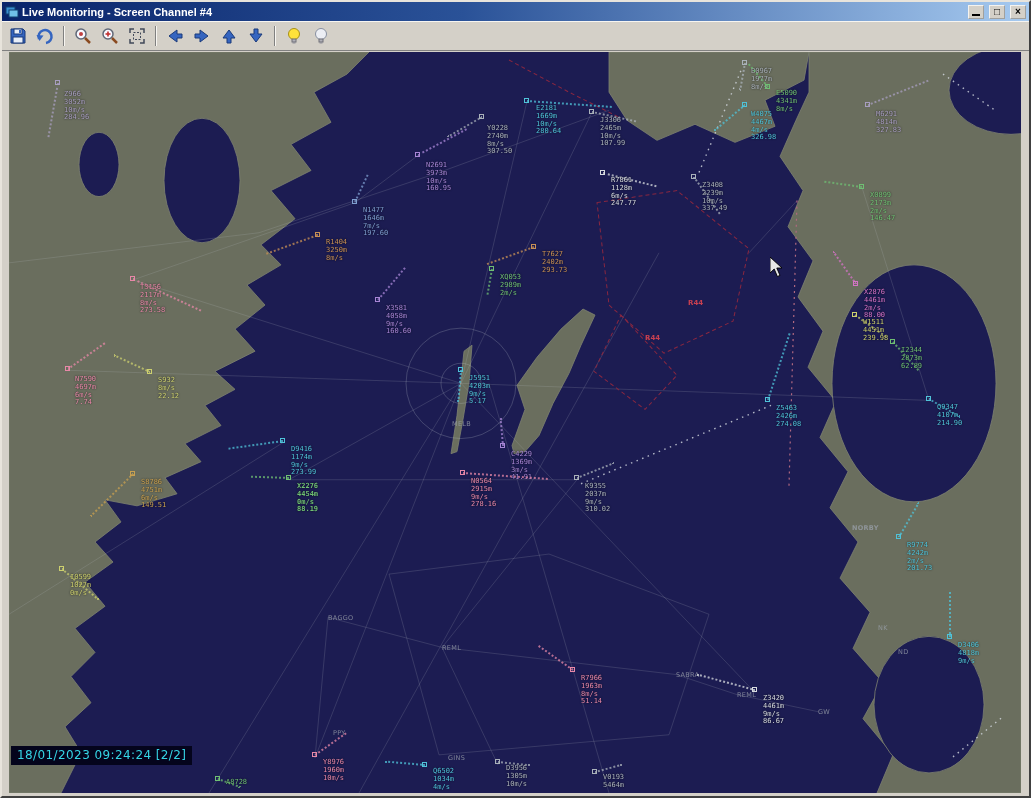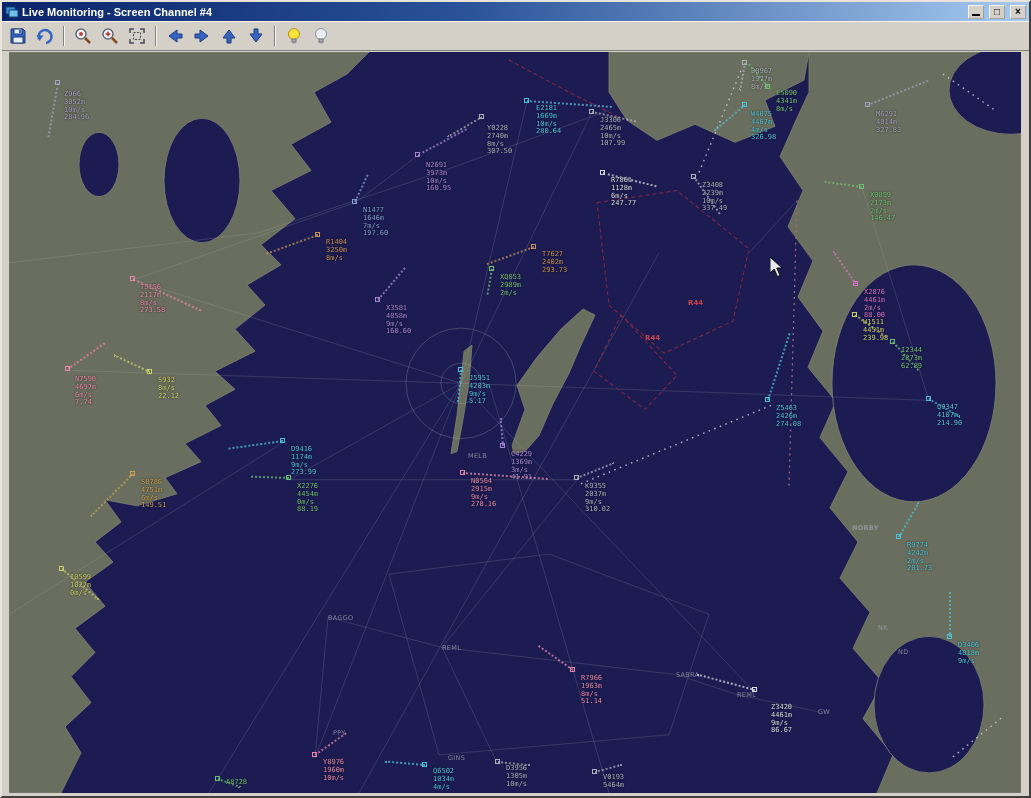--- a/index.html
+++ b/index.html
@@ -170,21 +170,21 @@
         </g>
         <g stroke="rgba(215,220,228,0.8)" stroke-width="1.4" fill="none" stroke-dasharray="1.5,4.5">
           <path d="M572,430 L762,352"></path>
           <path d="M690,120 L733,16"></path>
           <path d="M934,22 L986,58"></path>
           <path d="M944,702 L994,662"></path>
         </g>
       </svg>
 
       <div id="geonames">
-          <div class="geoname" style="left: 459px; top: 369px; margin-top: 32px;">MELB</div>
+          <div class="geoname" style="left: 443px; top: 369px;">MELB</div>
           <div class="geoname" style="left: 843px; top: 473px; font-weight: bold;">NORBY</div>
           <div class="geoname" style="left: 319px; top: 563px;">BAGGO</div>
           <div class="geoname" style="left: 433px; top: 593px;">REML</div>
           <div class="geoname" style="left: 667px; top: 620px;">SABRA</div>
           <div class="geoname" style="left: 728px; top: 640px;">REML</div>
           <div class="geoname" style="left: 809px; top: 657px;">GW</div>
           <div class="geoname" style="left: 869px; top: 573px;">NK</div>
           <div class="geoname" style="left: 889px; top: 597px;">ND</div>
           <div class="geoname" style="left: 439px; top: 703px;">GINS</div>
           <div class="geoname" style="left: 324px; top: 678px;">PPY</div>
@@ -467,21 +467,21 @@
             <span class="lbl" style="left: 8px; top: 5px;">
               <span class="ln">N0564</span>
               <span class="ln">2915m</span>
               <span class="ln">9m/s</span>
               <span class="ln">278.16</span>
             </span>
           </div>
           <div class="track" style="left: 280px; top: 426px; color: rgb(111, 191, 115);">
             <span class="trail" style="width: 38px; transform: rotate(182deg);"></span>
             <span class="sym"></span>
-            <span class="lbl" style="left: 8px; top: 5px;">
+            <span class="lbl" style="left: 8px; top: 5px; font-weight: bold;">
               <span class="ln">X2276</span>
               <span class="ln">4454m</span>
               <span class="ln">0m/s</span>
               <span class="ln">88.19</span>
             </span>
           </div>
           <div class="track" style="left: 124px; top: 422px; color: rgb(200, 160, 80);">
             <span class="trail" style="width: 60px; transform: rotate(135deg);"></span>
             <span class="sym"></span>
             <span class="lbl" style="left: 8px; top: 5px;">
@@ -525,21 +525,21 @@
             <span class="sym"></span>
             <span class="lbl" style="left: 8px; top: 5px;">
               <span class="ln">D3406</span>
               <span class="ln">4818m</span>
               <span class="ln">9m/s</span>
             </span>
           </div>
           <div class="track" style="left: 746px; top: 638px; color: rgb(216, 220, 224);">
             <span class="trail" style="width: 60px; transform: rotate(195deg);"></span>
             <span class="sym"></span>
-            <span class="lbl" style="left: 16px; top: 5px; margin-top: 9px;">
+            <span class="lbl" style="left: 8px; top: 5px;">
               <span class="ln">Z3420</span>
               <span class="ln">4461m</span>
               <span class="ln">9m/s</span>
               <span class="ln">86.67</span>
             </span>
           </div>
           <div class="track" style="left: 564px; top: 618px; color: rgb(232, 136, 168);">
             <span class="trail" style="width: 42px; transform: rotate(215deg);"></span>
             <span class="sym"></span>
             <span class="lbl" style="left: 8px; top: 5px;">
@@ -586,20 +586,21 @@
           </div>
           <div class="track" style="left: 209px; top: 727px; color: rgb(111, 191, 115);">
             <span class="trail" style="width: 24px; transform: rotate(20deg);"></span>
             <span class="sym"></span>
             <span class="lbl" style="left: 8px; top: 0px;">
               <span class="ln">A8728</span>
             </span>
           </div>
         </div>
 
+      <div class="timestamp">18/01/2023 09:24:24 [2/2]</div>
 
       <svg class="cursor" style="left:761px;top:205px" width="14" height="21" viewBox="0 0 14 21">
         <polygon points="0,0 0,16 4.2,12 7.4,19.5 10,18.4 6.8,11 12,11" fill="#e8e8e8" stroke="#000" stroke-width="0.9"></polygon>
       </svg>
 
     </div>
   </div>
 </div>
 
 </body></html>

